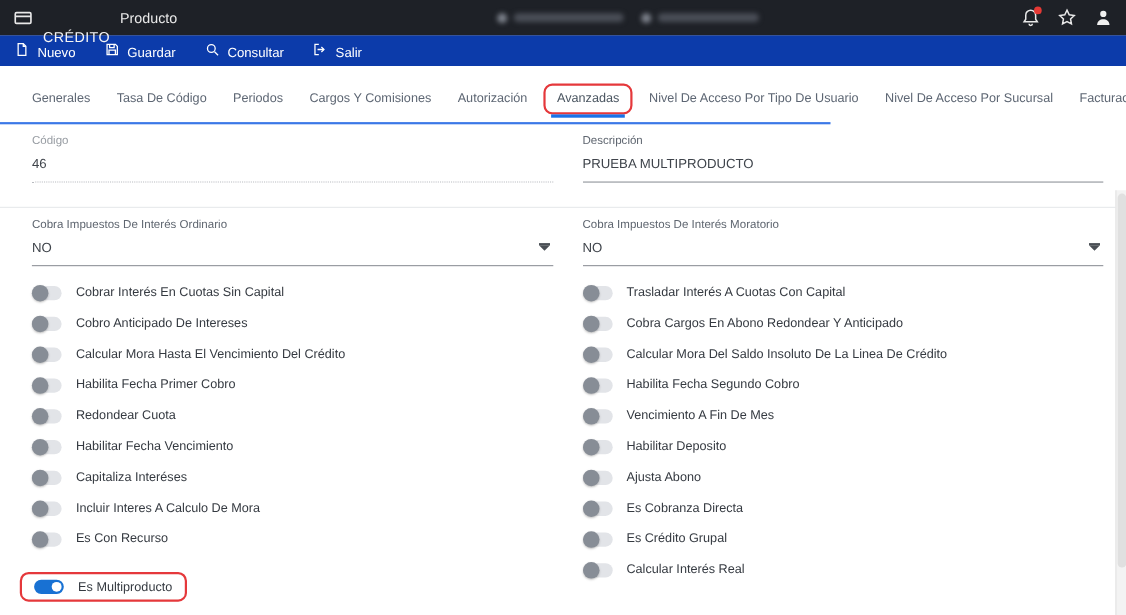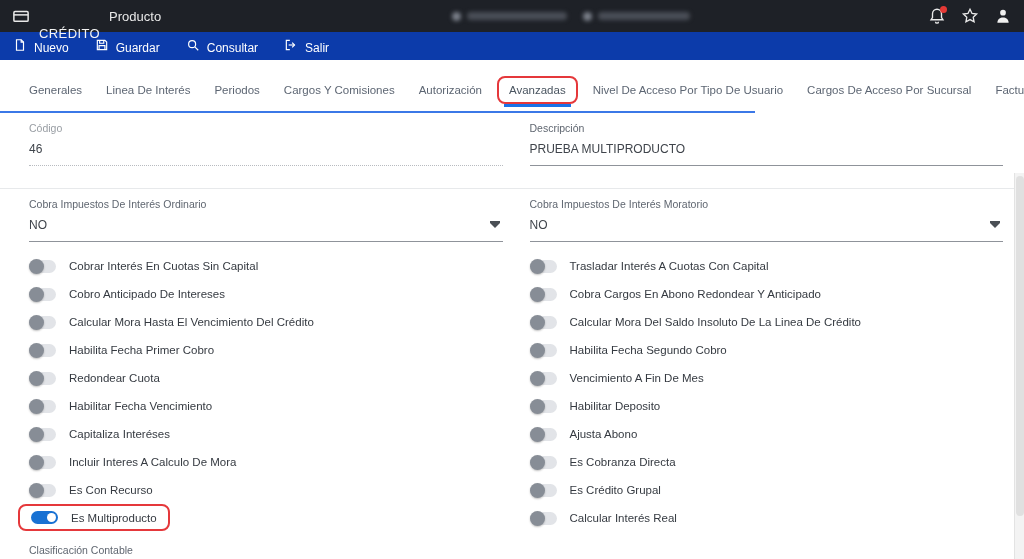--- a/index.html
+++ b/index.html
@@ -59,21 +59,21 @@
     border-top:5px solid #4a4f55; }
   .caret::before { content:""; position:absolute; left:-5px; top:-7px;
     width:10px; height:2px; background:#4a4f55; }
   .divider { border-bottom:1px solid #e7e9eb; margin-top:22px; }
 
   
   .toggles-grid { display:grid; grid-template-columns:1fr 1fr; column-gap:27px;
     margin:10px 21px 0 29px; }
   .trow { display:flex; align-items:center; gap:13px; height:28px; }
   .trow.highlight { border:2px solid #e5383b; border-radius:8px; height:27px;
-    padding:0 11px; margin-left:-11px; width:fit-content; }
+    padding:0 11px; margin-left:-11px; width:fit-content;margin-top:16px; }
   .switch { position:relative; flex:none; width:27px; height:13px;
     border-radius:7px; background:#e2e4e8; cursor:pointer; }
   .switch .knob { position:absolute; top:-1px; left:0; width:15px; height:15px;
     border-radius:50%; background:#878d96; box-shadow:0 1px 2px rgba(0,0,0,.25); }
   .switch.on { background:#1871d3; }
   .switch.on .knob { left:auto; right:2px; top:2px; width:9px; height:9px;
     background:#fff; box-shadow:none; }
   .tlabel { font-size:11.5px; color:#353a41; white-space:nowrap; }
 
   
@@ -171,40 +171,40 @@
     <span>Salir</span>
   </div>
 </nav>
 
 <div class="tab-strip">
 
   <div class="tab">
       <span>Generales</span>
     </div>
     <div class="tab">
-      <span>Linea De Interés</span>
+      <span>Tasa De Código</span>
     </div>
     <div class="tab">
       <span>Periodos</span>
     </div>
     <div class="tab">
       <span>Cargos Y Comisiones</span>
     </div>
     <div class="tab">
       <span>Autorización</span>
     </div>
     <div class="tab highlighted">
       <span>Avanzadas</span>
       <i class="ink"></i>
     </div>
     <div class="tab">
       <span>Nivel De Acceso Por Tipo De Usuario</span>
     </div>
     <div class="tab">
-      <span>Cargos De Acceso Por Sucursal</span>
+      <span>Nivel De Acceso Por Sucursal</span>
     </div>
     <div class="tab">
       <span>Facturación</span>
     </div>
     <i class="tabs-scroll-thumb"></i>
 </div>
 
 <main class="content">
 
   <div class="grid2">

